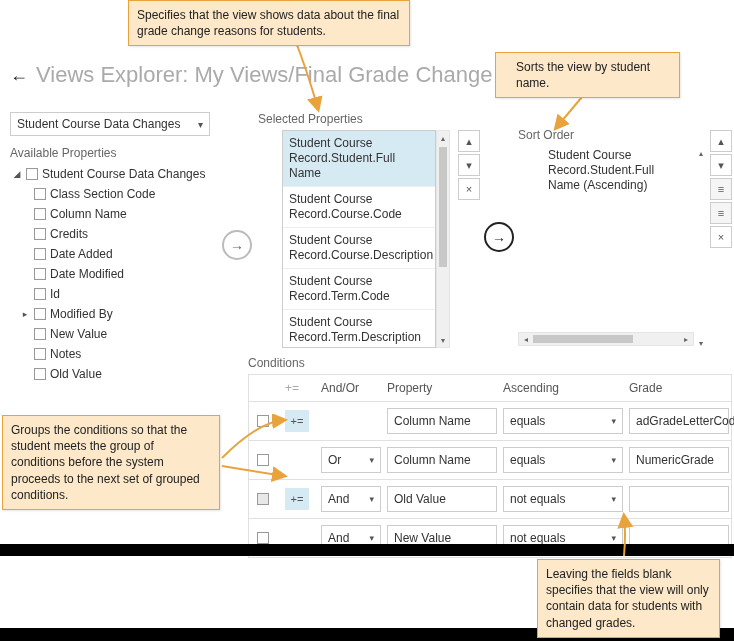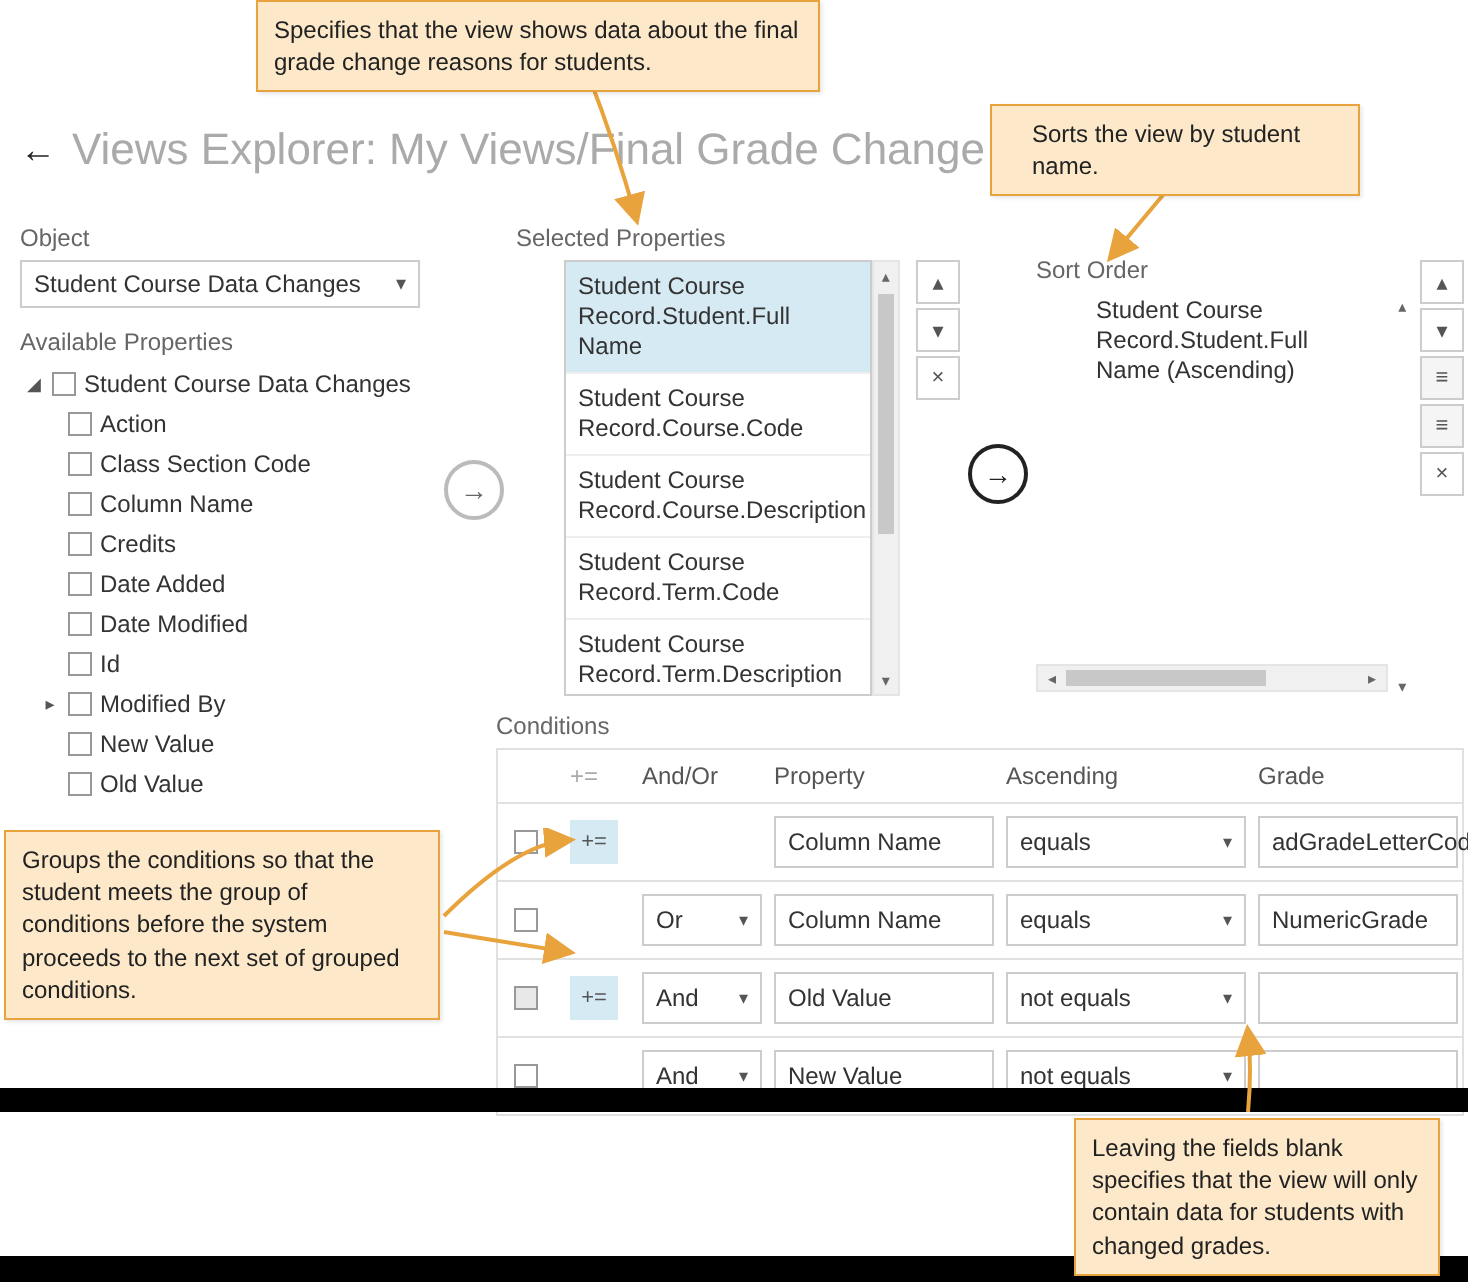--- a/index.html
+++ b/index.html
@@ -90,40 +90,35 @@
 <svg class="arrow-annot" style="top:510px; left:610px;" width="30" height="50">
   <defs>
       <marker id="ah5" markerWidth="8" markerHeight="8" refX="6" refY="4" orient="auto">
         <path d="M0,0 L8,4 L0,8 Z" fill="#e8a33d"></path>
       </marker>
     </defs>
   <path d="M14,46 Q16,24 14,6" stroke="#e8a33d" stroke-width="2" fill="none" marker-end="url(#ah5)"></path>
 </svg>
 
 <div class="col" style="top:112px; left:10px; width:200px;">
-  <div class="label">Object</div>
   <div class="select-box">
     <span>Student Course Data Changes</span>
     <span class="caret">▾</span>
   </div>
   <div style="height:10px;"></div>
   <div class="label">Available Properties</div>
   <div class="tree">
     <div class="tree-row">
       <span class="tri">◢</span>
       <span class="cb"></span>
       <span>Student Course Data Changes</span>
     </div>
     <div class="tree-child">
       <div class="tree-row">
           <span class="cb"></span>
-          <span>Action</span>
-        </div>
-      <div class="tree-row">
-          <span class="cb"></span>
           <span>Class Section Code</span>
         </div>
       <div class="tree-row">
           <span class="cb"></span>
           <span>Column Name</span>
         </div>
       <div class="tree-row">
           <span class="cb"></span>
           <span>Credits</span>
         </div>
@@ -140,20 +135,24 @@
           <span>Id</span>
         </div>
       <div class="tree-row">
           <span class="tri" style="margin-left:-14px;">▸</span>
           <span class="cb"></span>
           <span>Modified By</span>
         </div>
       <div class="tree-row">
           <span class="cb"></span>
           <span>New Value</span>
+        </div>
+      <div class="tree-row">
+          <span class="cb"></span>
+          <span>Notes</span>
         </div>
       <div class="tree-row">
           <span class="cb"></span>
           <span>Old Value</span>
         </div>
     </div>
   </div>
 </div>
 
 <div class="circle-btn" style="position:absolute; top:230px; left:222px;">

